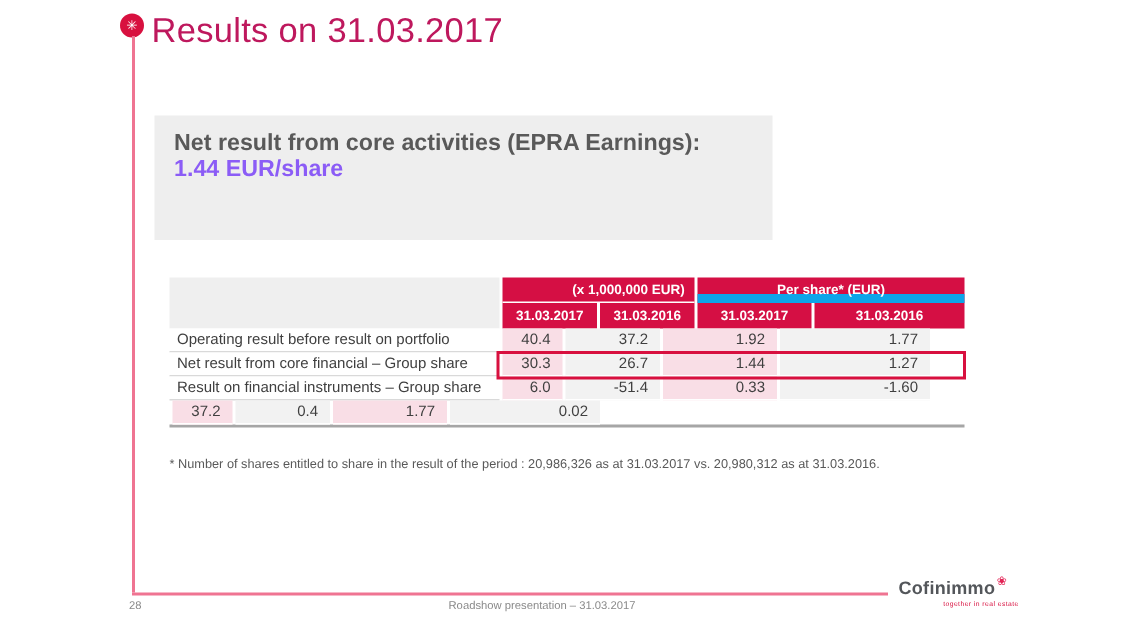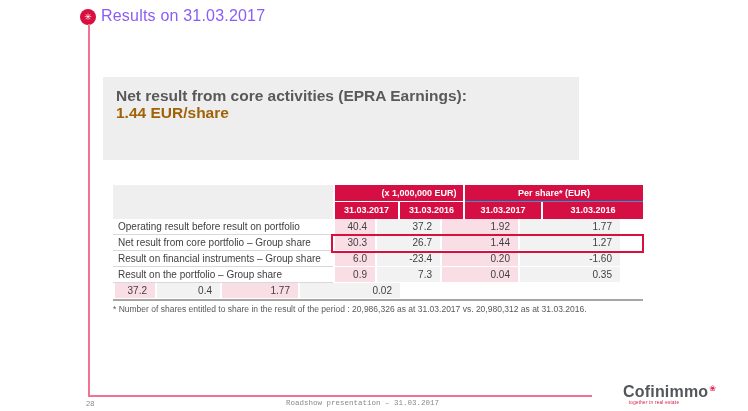--- a/index.html
+++ b/index.html
@@ -6,65 +6,65 @@
   .slide{
     position:relative;width:748px;height:411px;background:#ffffff;
     font-family:"Liberation Sans", sans-serif;overflow:hidden;
   }
   
   .title-bullet{
     position:absolute;left:80px;top:9px;width:16px;height:16px;border-radius:50%;
     background:#d8103f;color:#ffffff;font-size:9px;line-height:16px;text-align:center;
   }
   .page-title{
-    position:absolute;left:101px;top:7px;font-size:16px;color:#8b5cf6;letter-spacing:0.2px;
+    position:absolute;left:101px;top:7px;font-size:23px;color:#be185d;letter-spacing:0.2px;
   }
   .accent-vline{position:absolute;left:88px;top:24px;width:2px;height:371px;background:#ef7492;}
   .accent-hline{position:absolute;left:88px;top:395px;width:504px;height:2px;background:#ef7492;}
 
   
   .hl-box{
-    position:absolute;left:103px;top:77px;width:476px;height:83px;box-sizing:border-box;
+    position:absolute;left:103px;top:77px;width:412px;height:83px;box-sizing:border-box;
     background:#eeeeee;padding:10px 0 0 13px;
     font-size:15.5px;font-weight:bold;line-height:17px;color:#595959;
   }
-  .hl-box .accent{color:#a16207;}
+  .hl-box .accent{color:#8b5cf6;}
 
   
   .tbl{position:absolute;left:113px;top:185px;width:530px;font-size:10px;color:#3f3f3f;}
   .trow{display:flex;}
   .hrow{height:17px;}
   .drow{height:16px;}
   .cell{box-sizing:border-box;}
   .c-label{width:220px;padding-left:5px;line-height:15px;background:#fff;border-bottom:1px solid #d9d9d9;}
   .c-labelhead{width:220px;background:#efefef;}
   .red{background:#d50f44;color:#ffffff;font-weight:bold;text-align:center;font-size:9px;}
   .g1{width:128px;margin-left:2px;line-height:17px;border-bottom:1px solid #fff;padding-left:40px;}
-  .g2{width:178px;margin-left:2px;line-height:17px;border-bottom:1px solid #0ea5e9;}
+  .g2{width:178px;margin-left:2px;line-height:17px;border-bottom:6px solid #0ea5e9;}
   .h1{width:63px;margin-left:2px;line-height:16px;}
   .h2{width:63px;margin-left:2px;line-height:16px;}
   .h3{width:76px;margin-left:2px;line-height:16px;}
   .h4{width:100px;margin-left:2px;line-height:16px;}
   .v{text-align:right;padding-right:8px;line-height:15px;border-bottom:1px solid #fff;}
   .v1{width:40px;margin-left:2px;background:#f9dee6;}
   .v2{width:63px;margin-left:2px;background:#f2f2f2;}
   .v3{width:76px;margin-left:2px;background:#f9dee6;}
   .v4{width:100px;margin-left:2px;background:#f2f2f2;}
   .tbl-bottom{height:2px;background:#a6a6a6;margin-top:0px;}
   .hl-outline{
     position:absolute;left:218px;top:49px;width:313px;height:19px;box-sizing:border-box;
     border:2px solid #d8103f;pointer-events:none;
   }
   .footnote{position:absolute;left:113px;top:304px;font-size:8.5px;color:#595959;}
 
   
   .page-number{position:absolute;left:86px;top:399px;font-size:7.5px;color:#8a8a8a;}
-  .footer-text{position:absolute;left:286px;top:399px;font-size:7.5px;color:#8a8a8a;font-family:Liberation Mono, monospace;}
+  .footer-text{position:absolute;left:299px;top:399px;font-size:7.5px;color:#8a8a8a;}
   .logo{position:absolute;left:599px;top:383px;width:110px;}
-  .logo-name{font-size:16px;color:#53565a;font-weight:600;letter-spacing:0.2px;margin-left:24px;}
+  .logo-name{font-size:12px;color:#53565a;font-weight:600;letter-spacing:0.2px;}
   .logo-mark{color:#e32355;font-size:8px;vertical-align:super;margin-left:1px;}
   .logo-tagline{font-size:4.5px;color:#d8103f;text-align:center;margin-top:-1px;letter-spacing:0.3px;}
 </style>
 </head>
 <body>
 
 <div class="slide">
 
   <div class="title-bullet">✳</div>
   <div class="page-title">Results on 31.03.2017</div>
@@ -91,39 +91,32 @@
     </div>
 
     <div class="trow drow">
       <div class="cell c-label">Operating result before result on portfolio</div>
       <div class="cell v v1">40.4</div>
       <div class="cell v v2">37.2</div>
       <div class="cell v v3">1.92</div>
       <div class="cell v v4">1.77</div>
     </div>
     <div class="trow drow">
-      <div class="cell c-label">Net result from core portfolio – Group share</div>
+      <div class="cell c-label">Net result from core financial – Group share</div>
       <div class="cell v v1">30.3</div>
       <div class="cell v v2">26.7</div>
       <div class="cell v v3">1.44</div>
       <div class="cell v v4">1.27</div>
     </div>
     <div class="trow drow">
       <div class="cell c-label">Result on financial instruments – Group share</div>
       <div class="cell v v1">6.0</div>
-      <div class="cell v v2">-23.4</div>
-      <div class="cell v v3">0.20</div>
+      <div class="cell v v2">-51.4</div>
+      <div class="cell v v3">0.33</div>
       <div class="cell v v4">-1.60</div>
-    </div>
-    <div class="trow drow">
-      <div class="cell c-label">Result on the portfolio – Group share</div>
-      <div class="cell v v1">0.9</div>
-      <div class="cell v v2">7.3</div>
-      <div class="cell v v3">0.04</div>
-      <div class="cell v v4">0.35</div>
     </div>
     <div class="trow drow">
       <div class="cell v v1">37.2</div>
       <div class="cell v v2">0.4</div>
       <div class="cell v v3">1.77</div>
       <div class="cell v v4">0.02</div>
     </div>
 
     <div class="tbl-bottom"></div>
     <div class="hl-outline"></div>

